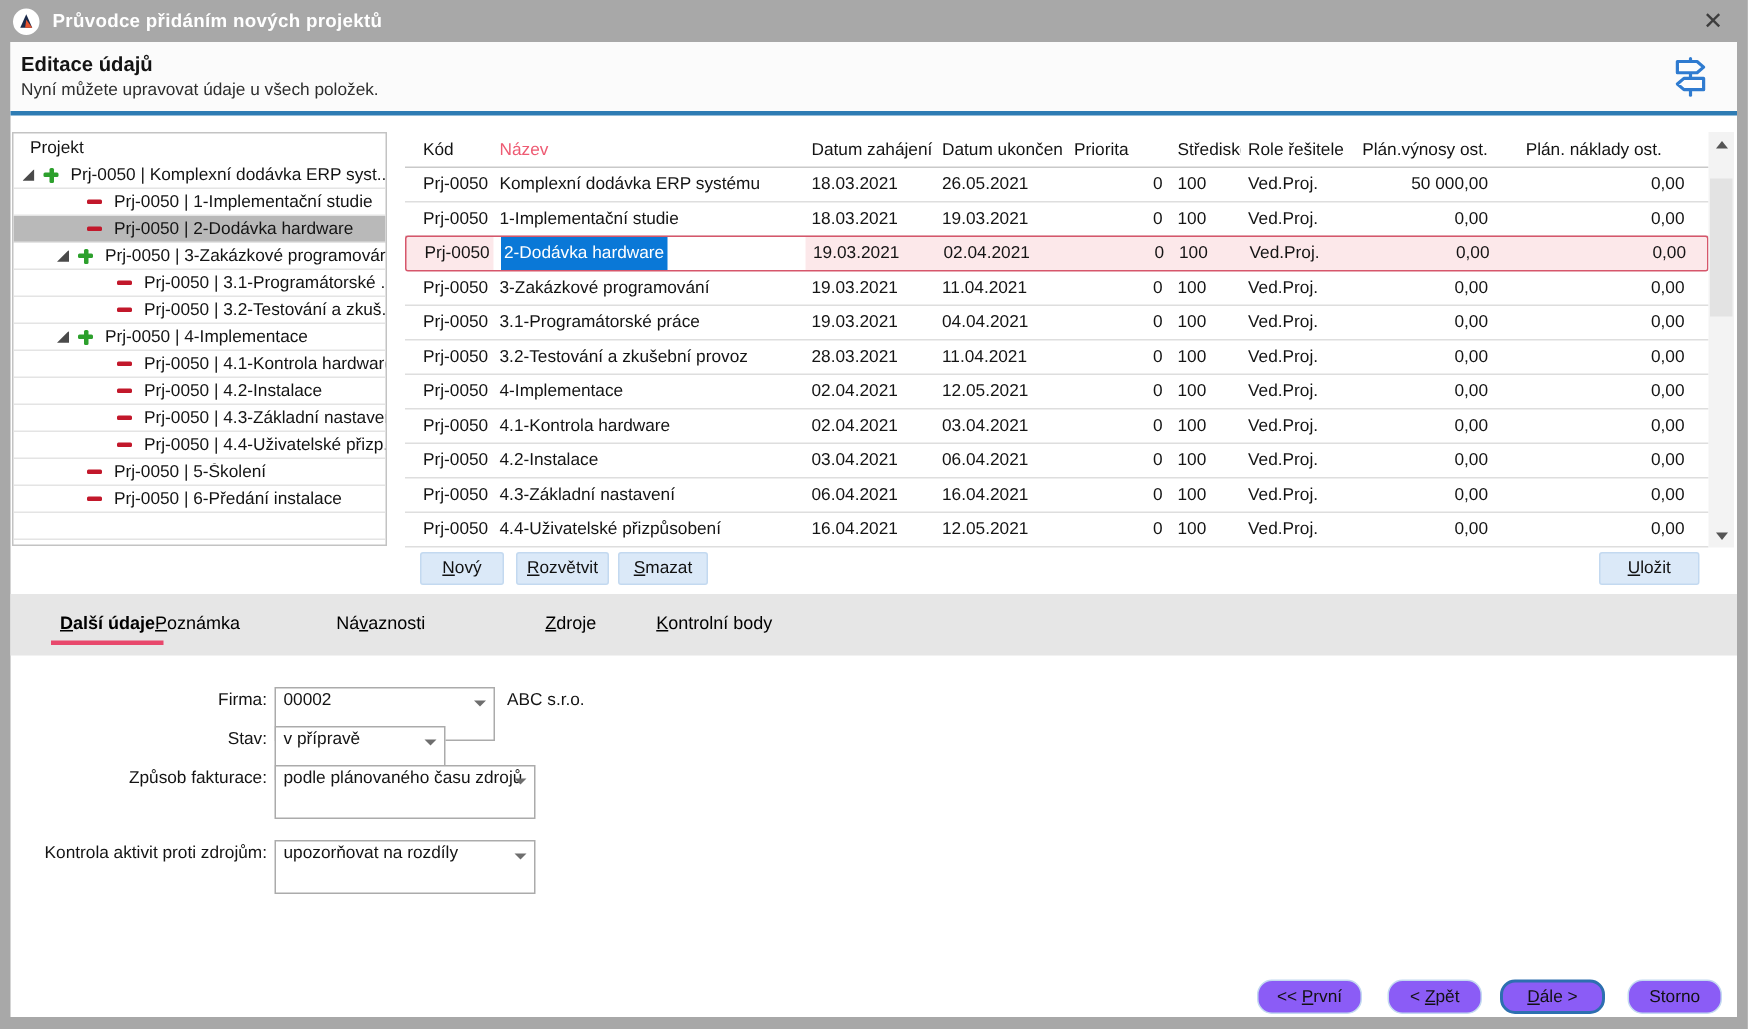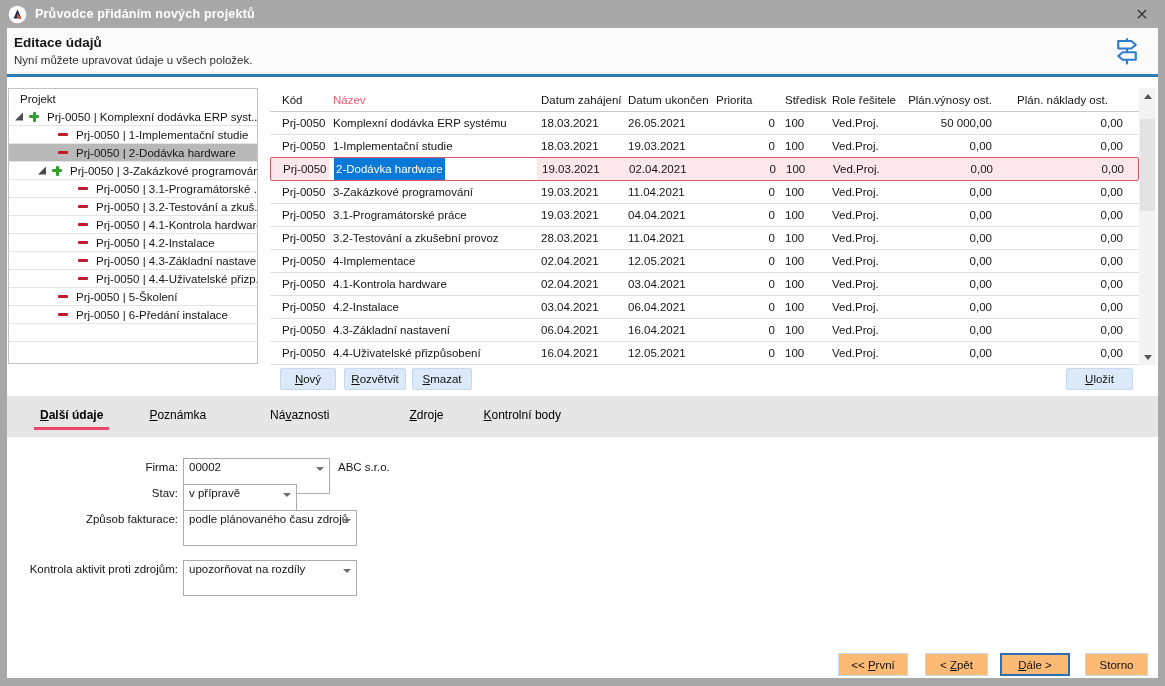--- a/index.html
+++ b/index.html
@@ -76,21 +76,21 @@
   .b-branch{left:337px;width:62px}
   .b-del{left:405px;width:60px}
   .b-save{left:1059px;width:67px}
 
   
   .tabbar{position:absolute;left:0;top:368px;width:1151px;height:41px;background:#e6e6e6;display:flex}
   .tab{position:relative;padding-top:12px;font-size:12px;color:#000000;cursor:pointer;white-space:nowrap}
   .tab.active{font-weight:bold}
   .tab.active::after{content:"";position:absolute;left:-6px;right:-6px;bottom:7px;height:3px;background:#e8486c}
   .tab:nth-child(1){margin-left:33px}
-  .tab:nth-child(2){margin-left:46px}
+  .tab:nth-child(2){}
   .tab:nth-child(3){margin-left:64px}
   .tab:nth-child(4){margin-left:80px}
   .tab:nth-child(5){margin-left:40px}
 
   
   .f-row{position:absolute;left:0;width:1151px;height:20px;font-size:11.5px;color:#141414}
   .f-row.r0{top:430px}
   .f-row.r1{top:456px}
   .f-row.r2{top:482px}
   .f-row.r3{top:532px}
@@ -98,21 +98,21 @@
   .dd{position:absolute;top:0;height:36px;border:1px solid #ababab;background:#fff;cursor:pointer}
   .dd-val{position:absolute;left:5px;top:2px;white-space:nowrap}
   .dd-arr{position:absolute;right:5px;top:8px;width:0;height:0;border-left:4px solid transparent;border-right:4px solid transparent;border-top:4px solid #6e6e6e}
   .dd0{left:176px;width:147px}
   .dd1{left:176px;width:114px}
   .dd2{left:176px;width:174px}
   .dd3{left:176px;width:174px}
   .f-suffix{position:absolute;left:331px;top:3px}
 
   
-  .fbtn{position:absolute;top:625px;height:23px;background:#fdba74;border:1px solid #c3d9f0;border-radius:0;font-family:"Liberation Sans",sans-serif;font-size:11.5px;color:#111;cursor:pointer}
+  .fbtn{position:absolute;top:625px;height:23px;background:#8b5cf6;border:1px solid #c3d9f0;border-radius:10px;font-family:"Liberation Sans",sans-serif;font-size:11.5px;color:#111;cursor:pointer}
   .f-first{left:831px;width:70px}
   .f-back{left:918px;width:63px}
   .f-next{left:993px;width:70px;border:2px solid #2d6fb0}
   .f-cancel{left:1078px;width:63px}
 </style>
 </head>
 <body>
 
 <div class="window">
   <div class="titlebar">
@@ -164,20 +164,25 @@
           <span class="t-label">Prj-0050 | 3-Zakázkové programování</span>
         </div>
         <div class="t-row l2 leaf">
           <span class="t-ic ic-minus"></span>
           <span class="t-label">Prj-0050 | 3.1-Programátorské ...</span>
         </div>
         <div class="t-row l2 leaf">
           <span class="t-ic ic-minus"></span>
           <span class="t-label">Prj-0050 | 3.2-Testování a zkuš...</span>
         </div>
+        <div class="t-row l1 exp">
+          <span class="expander"></span>
+          <span class="t-ic ic-plus"></span>
+          <span class="t-label">Prj-0050 | 4-Implementace</span>
+        </div>
         <div class="t-row l2 leaf">
           <span class="t-ic ic-minus"></span>
           <span class="t-label">Prj-0050 | 4.1-Kontrola hardware</span>
         </div>
         <div class="t-row l2 leaf">
           <span class="t-ic ic-minus"></span>
           <span class="t-label">Prj-0050 | 4.2-Instalace</span>
         </div>
         <div class="t-row l2 leaf">
           <span class="t-ic ic-minus"></span>

